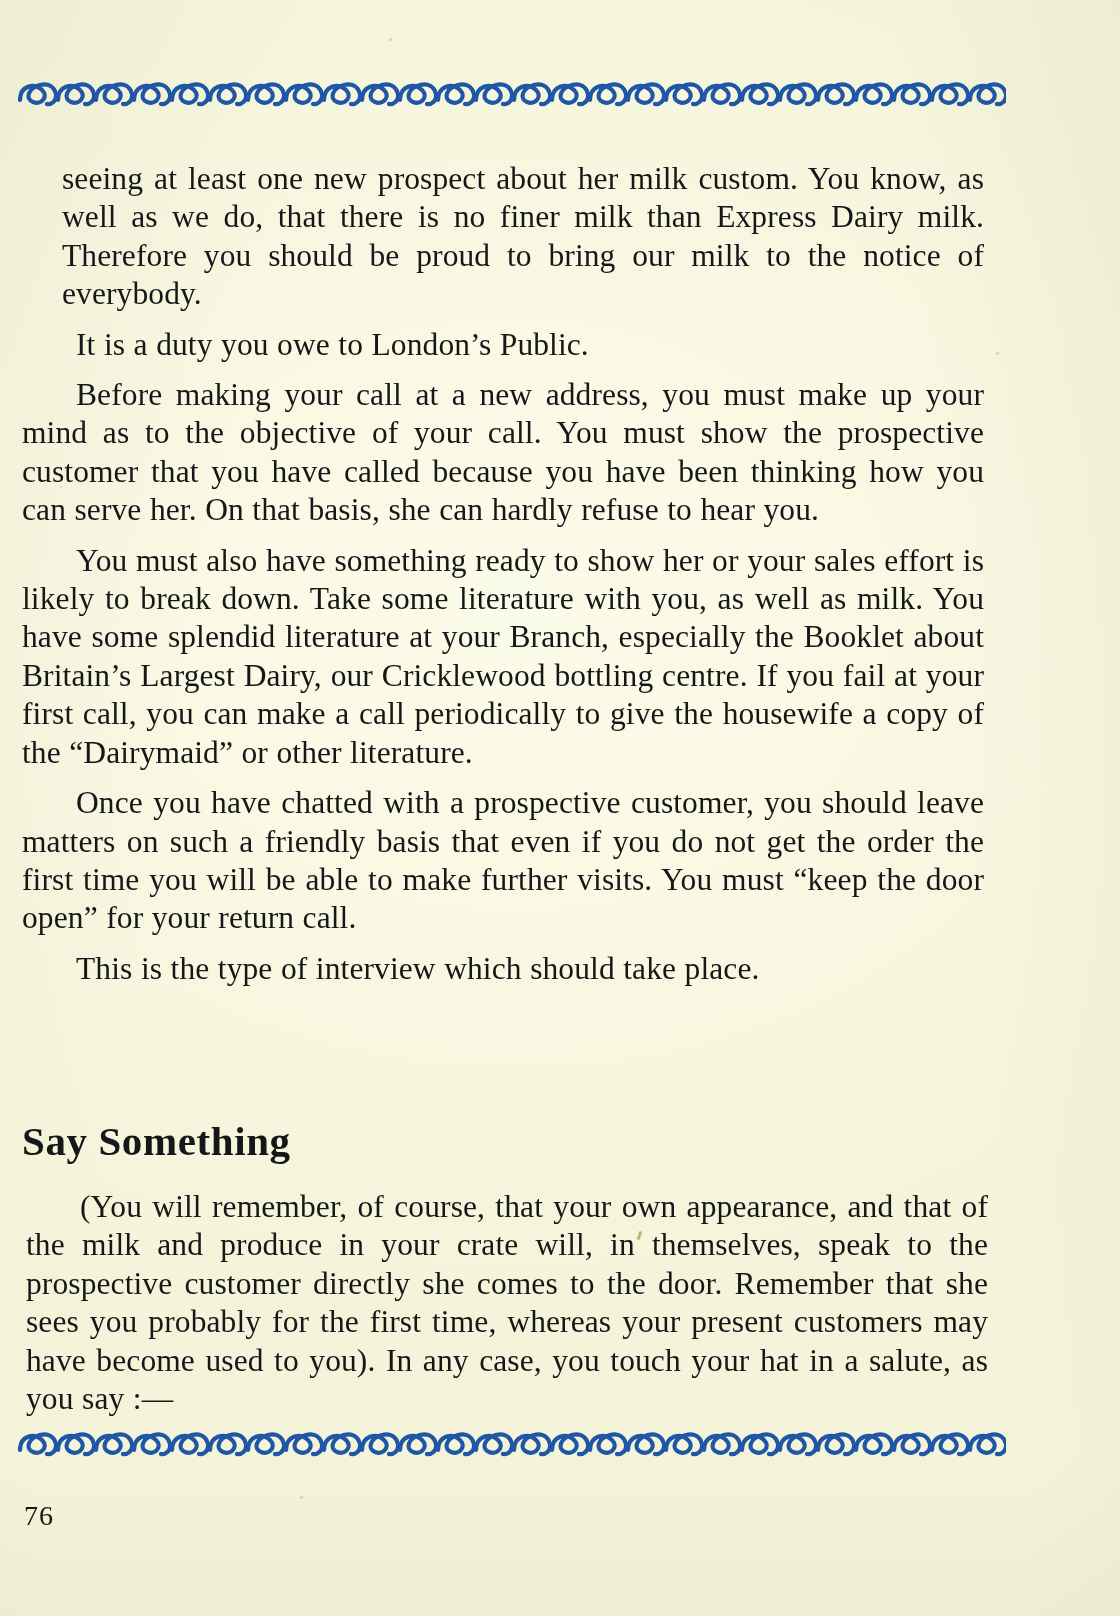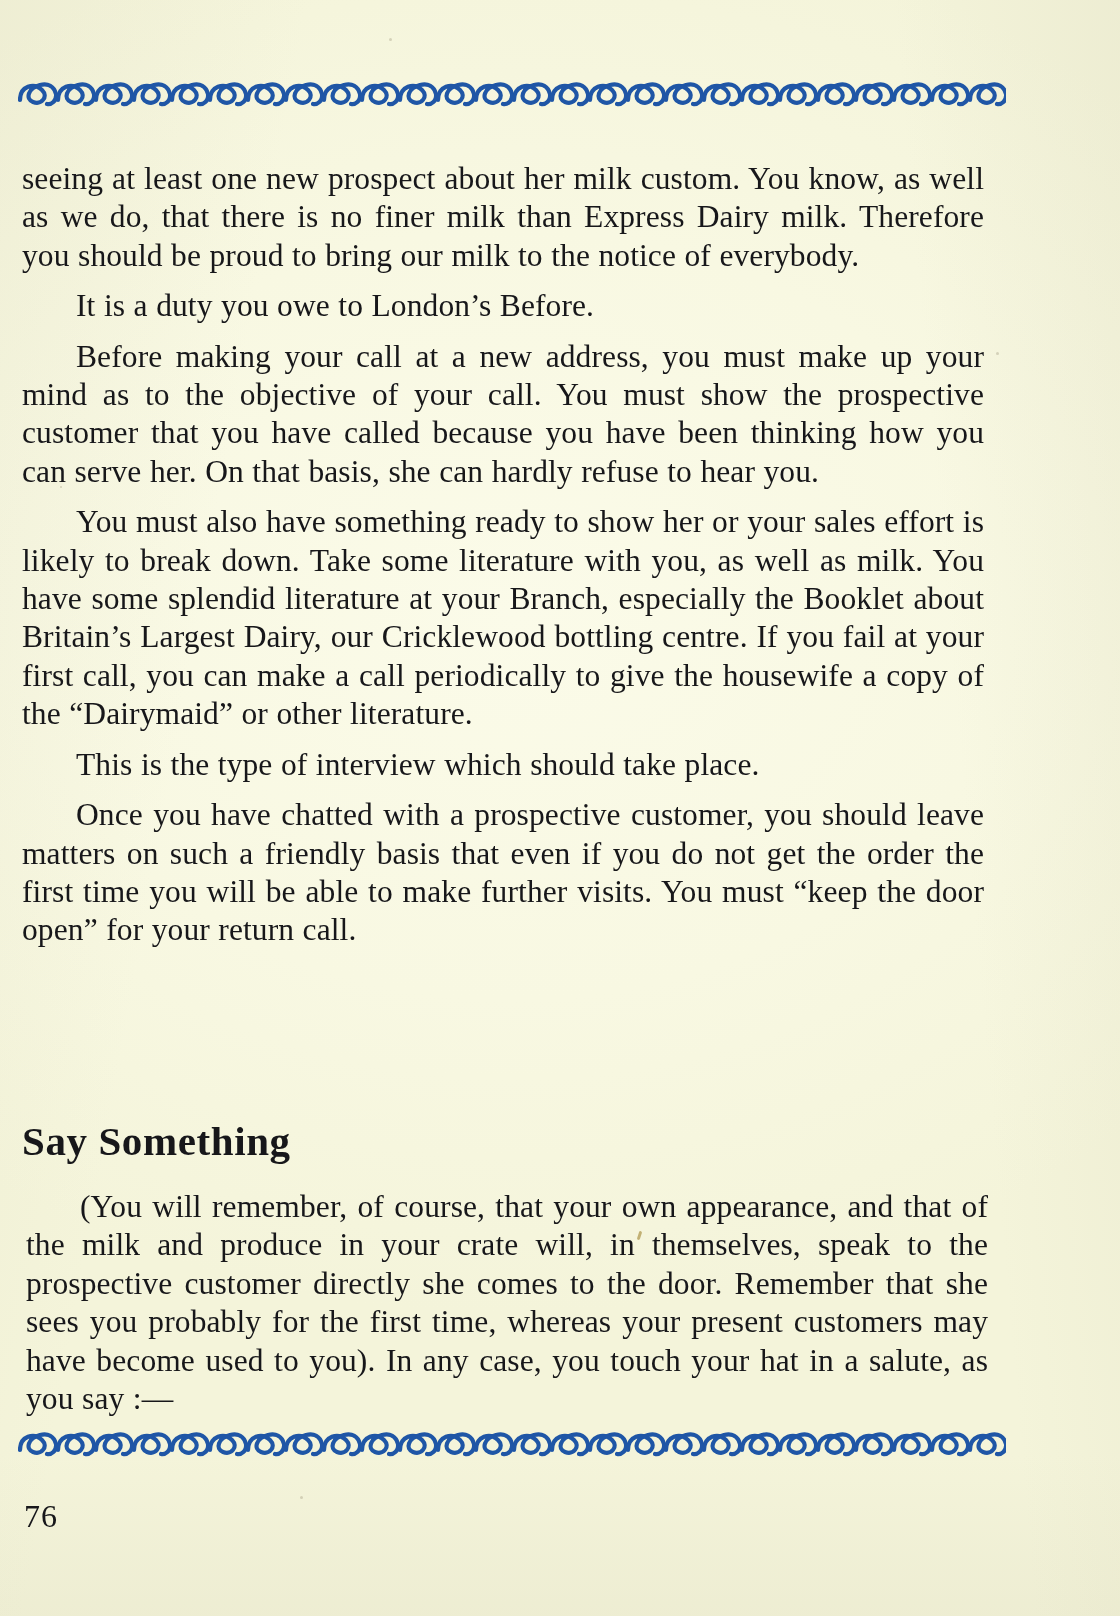--- a/index.html
+++ b/index.html
@@ -64,21 +64,21 @@
   p.para {
     margin: 0 0 12px 0;
     font-size: 31.5px;
     line-height: 38.4px;
     text-align: justify;
     text-align-last: left;
     text-indent: 54px;
     letter-spacing: 0.1px;
     word-spacing: 0.5px;
   }
-  p.para.no-indent { text-indent: 0; }
+  p.para.no-indent { text-indent: 0; margin-left: 40px; }
 
   .ital {
   }
 
   h2.heading {
     margin: 0;
     position: absolute;
     left: 0;
     top: 962px;
     font-size: 41px;
@@ -87,21 +87,21 @@
     line-height: 38px;
   }
 
   
   .blk { position: absolute; left: 4px; width: 962px; }
 
   .pageno {
     position: absolute;
     left: 24px;
     top: 1498px;
-    font-size: 32px;
+    font-size: 28px;
     line-height: 36px;
     letter-spacing: 1px;
   }
 
   
   .speck {
     position: absolute;
     background: #b9b49a;
     border-radius: 50%;
     opacity: 0.55;
@@ -155,29 +155,29 @@
         <use href="#flourish" x="912"></use>
         <use href="#flourish" x="950"></use>
       </g>
     </svg>
   </div>
 
   <div class="column">
 
     <p class="para no-indent">seeing at least one new prospect about her milk custom. You know, as well as we do, that there is no finer milk than Express Dairy milk. Therefore you should be proud to bring our milk to the notice of everybody.</p>
 
-    <p class="para">It is a duty you owe to London’s Before.</p>
+    <p class="para">It is a duty you owe to London’s Public.</p>
 
     <p class="para">Before making your call at a new address, you must make up your mind as to the objective of your call. You must show the prospective customer that you have called because you have been thinking how you can serve her. On that basis, she can hardly refuse to hear you.</p>
 
     <p class="para"><span>You must also have something ready to show her or your sales effort is likely to break down. Take some literature with you, as well as milk. You have some splendid literature at your Branch, especially the Booklet about Britain’s Largest Dairy, our Cricklewood bottling centre. If you fail at your first call, you can make a call periodically to give the housewife a copy of the “</span><span class="ital">Dairymaid</span><span>” or other literature.</span></p>
 
+    <p class="para">Once you have chatted with a prospective customer, you should leave matters on such a friendly basis that even if you do not get the order the first time you will be able to make further visits.  You must “keep the door open” for your return call.</p>
+
     <p class="para">This is the type of interview which should take place.</p>
-
-    <p class="para">Once you have chatted with a prospective customer, you should leave matters on such a friendly basis that even if you do not get the order the first time you will be able to make further visits.  You must “keep the door open” for your return call.</p>
 
     <h2 class="heading">Say Something</h2>
 
     <div class="blk" style="top:1028px;">
       <p class="para">(You will remember, of course, that your own appearance, and that of the milk and produce in your crate will, in themselves, speak to the prospective customer directly she comes to the door. Remember that she sees you probably for the first time, whereas your present customers may have become used to you). In any case, you touch your hat in a salute, as you say :—</p>
     </div>
 
   </div>
 
   <div class="rule rule-bottom">

